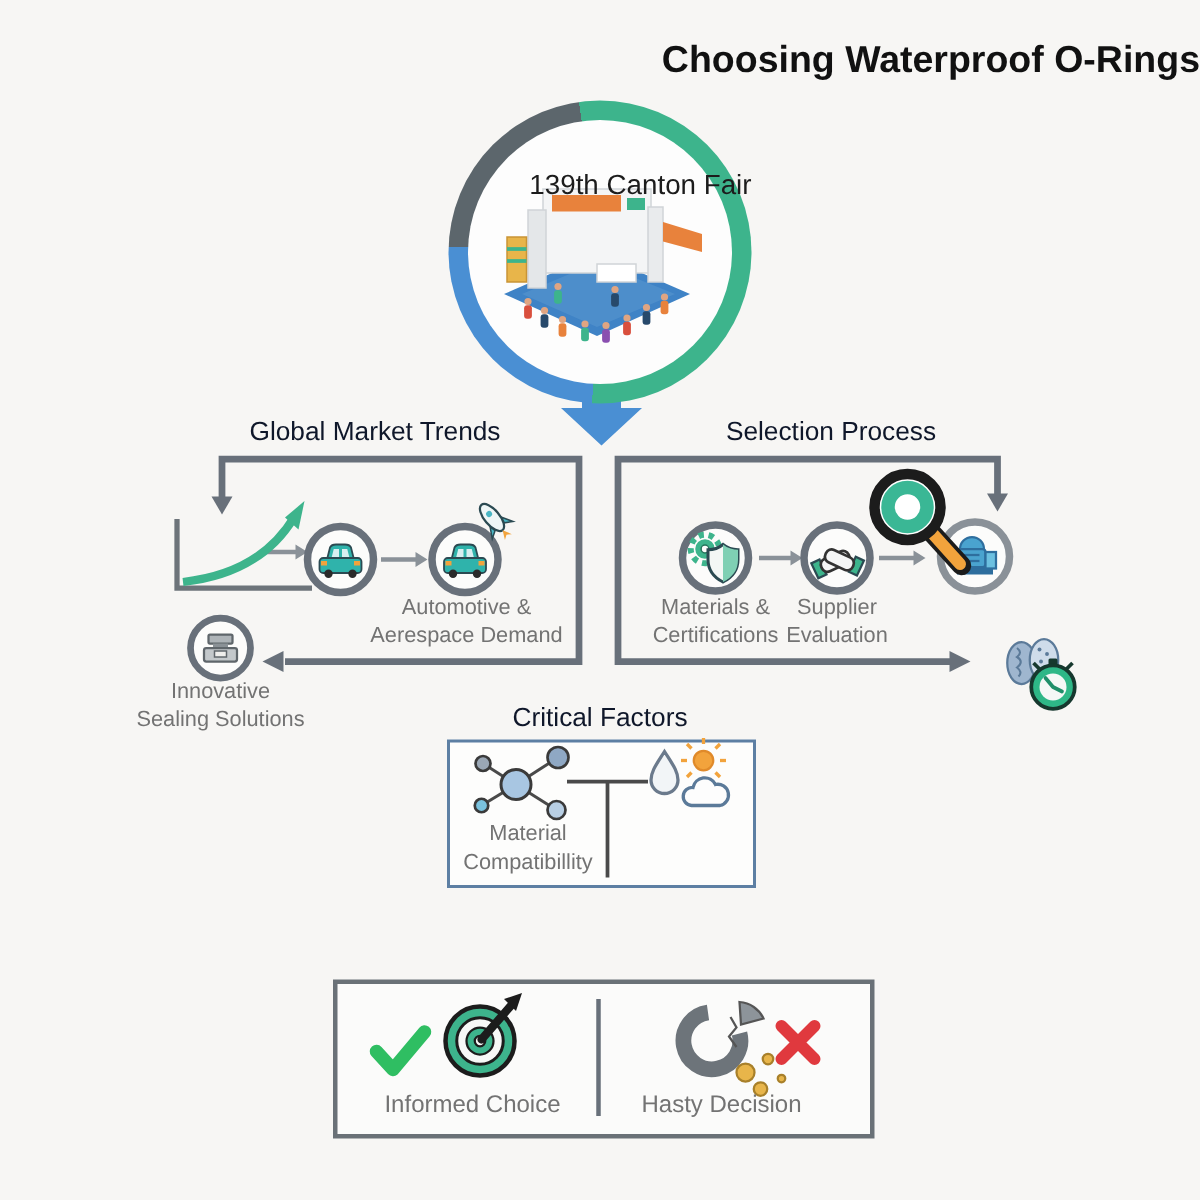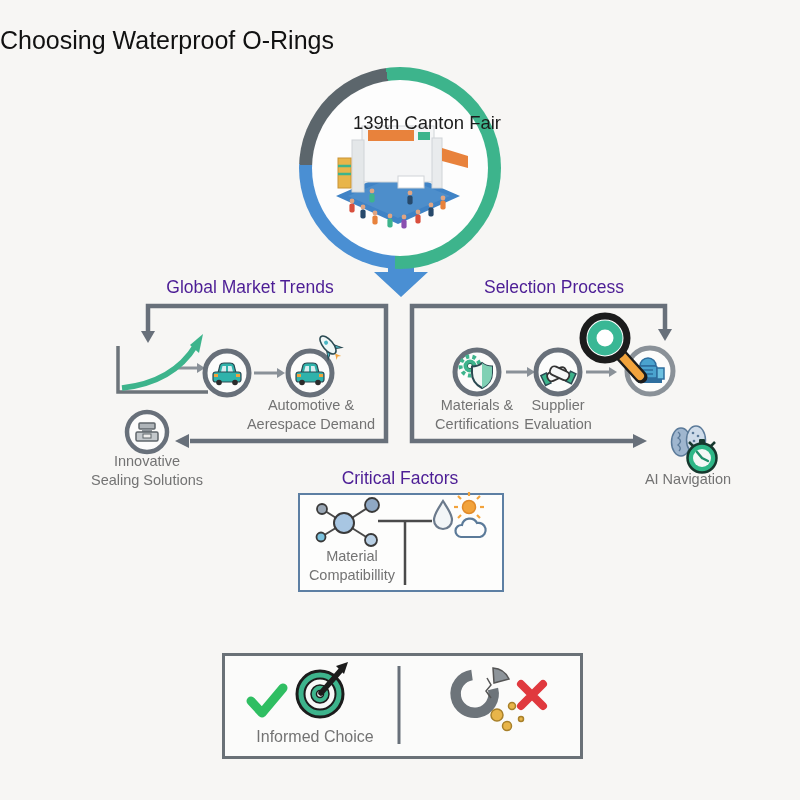--- a/index.html
+++ b/index.html
@@ -1,30 +1,30 @@
 <!DOCTYPE html>
 <html><head>
 <meta charset="utf-8">
 <style>
   html,body{margin:0;padding:0;background:#f7f6f4;}
   #canvas{position:relative;width:800px;height:800px;background:#f7f6f4;overflow:hidden;
           font-family:"Liberation Sans", sans-serif;color:#1e1e1e;}
   svg{position:absolute;left:0;top:0;}
   .z0{z-index:0}.z2{z-index:2}
-  #title{position:absolute;left:0;top:26px;width:800px;text-align:left;
-         font-size:25px;font-weight:normal;color:#111;z-index:3;}
+  #title{position:absolute;left:0;top:26px;width:800px;text-align:right;
+         font-size:25px;font-weight:bold;color:#111;z-index:3;}
   .hub{position:absolute;left:299px;top:67px;width:202px;height:202px;border-radius:50%;
        background:conic-gradient(from 0deg,#3db48c 0deg 183deg,#4a8fd3 183deg 272deg,#5c666c 272deg 352deg,#3db48c 352deg 360deg);
        z-index:1;}
   .hub-inner{position:absolute;left:13px;top:13px;width:176px;height:176px;border-radius:50%;background:#fdfdfd;}
   .hub-label{position:absolute;left:299px;top:112px;width:202px;text-align:right;
              font-size:18.5px;color:#1c1c1c;z-index:3;}
   .lbl{position:absolute;transform:translateX(-50%);text-align:center;
        font-size:14.5px;line-height:19px;color:#737373;white-space:pre-line;z-index:3;}
-  .hdr{font-size:17.5px;line-height:20px;color:#4c1d95;}
+  .hdr{font-size:17.5px;line-height:20px;color:#0f172a;}
   .box{position:absolute;background:#fdfdfc;z-index:1;}
   .critical-box{left:298px;top:493px;width:202px;height:95px;border:2.5px solid #5d7fa3;}
   .outcome-box{left:222px;top:653px;width:355px;height:100px;border:3px solid #6a7177;background:#fbfbfa;}
 </style>
 </head>
 <body>
 
 <div id="canvas">
 
   <div id="title">Choosing Waterproof O-Rings</div>
@@ -290,21 +290,21 @@
 
   <div class="lbl" style="left:311px;top:396px;width:190px;">Automotive &amp;
 Aerespace Demand</div>
   <div class="lbl" style="left:147px;top:452px;width:170px;">Innovative
 Sealing Solutions</div>
 
   <div class="lbl" style="left:477px;top:396px;width:150px;">Materials &amp;
 Certifications</div>
   <div class="lbl" style="left:558px;top:396px;width:130px;">Supplier
 Evaluation</div>
-  <div class="lbl" style="left:688px;top:470px;width:140px;">AI Navigation</div>
 
   <div class="lbl hdr" style="left:400px;top:468px;width:200px;">Critical Factors</div>
   <div class="lbl" style="left:352px;top:547px;width:110px;">Material
 Compatibillity</div>
 
   <div class="lbl" style="left:315px;top:727px;width:170px;font-size:16px;">Informed Choice</div>
+  <div class="lbl" style="left:481px;top:727px;width:170px;font-size:16px;">Hasty Decision</div>
 
 </div>
 
 </body></html>

